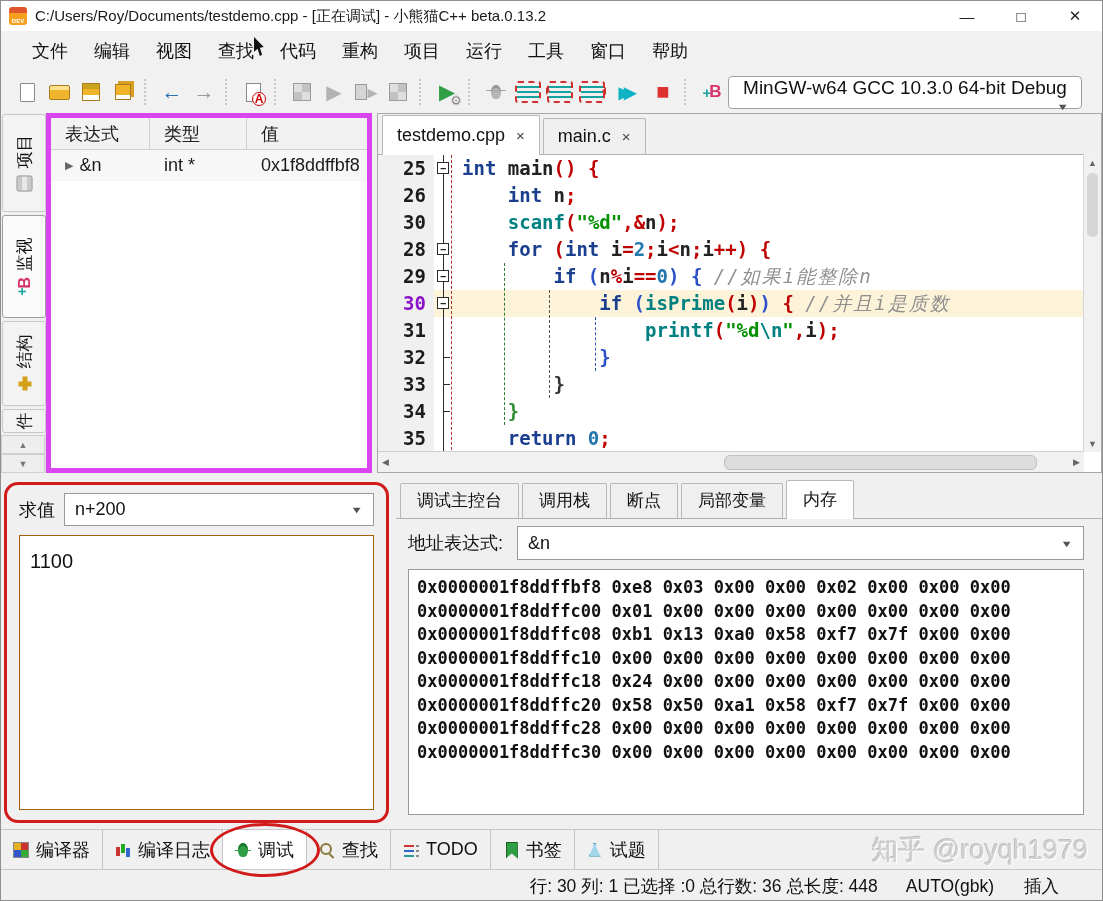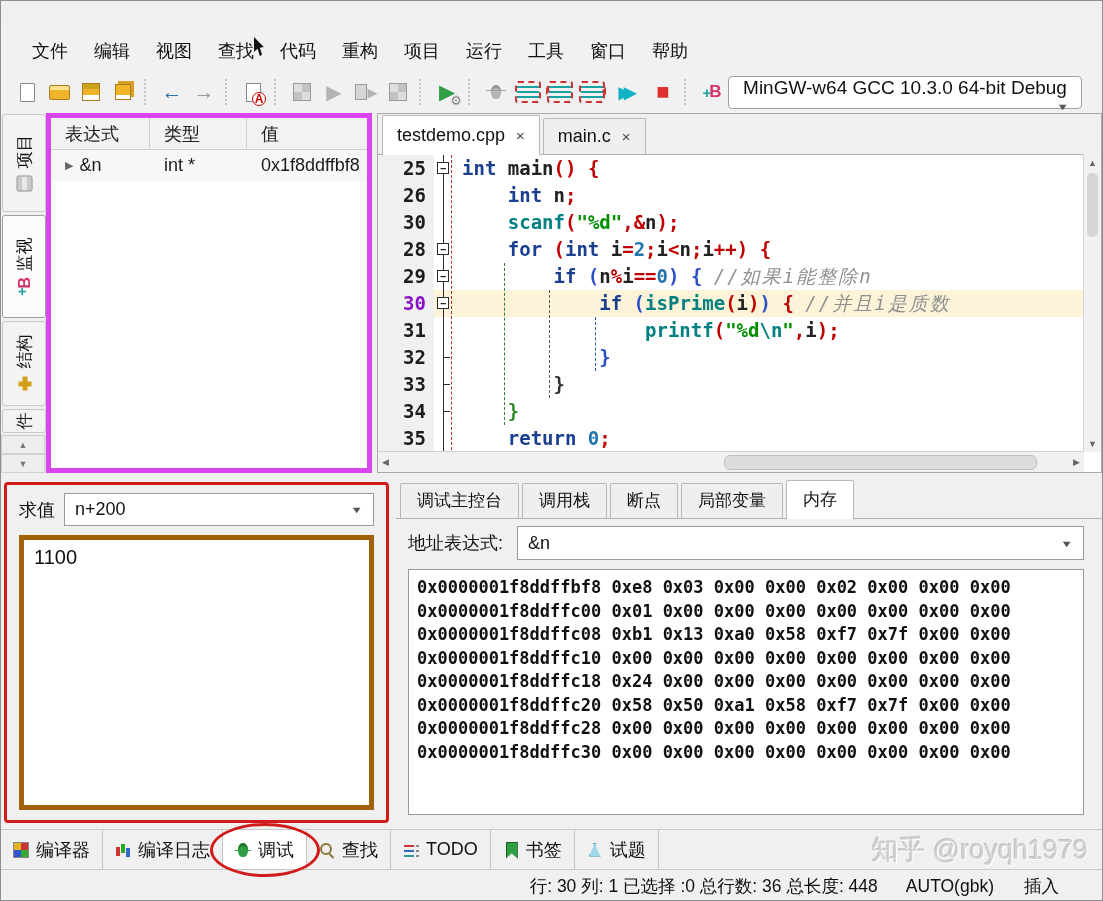--- a/index.html
+++ b/index.html
@@ -99,25 +99,25 @@
   .gd-blue{left:217px;top:162px;height:54px;border-color:#3355bb;}
   .vscroll{position:absolute;right:0;top:40px;bottom:20px;width:17px;background:#f1f1f1;border-left:1px solid #d5d5d5;display:flex;flex-direction:column;align-items:center;z-index:4;}
   .scr-arrow{font-size:9px;color:#666;height:17px;display:flex;align-items:center;}
   .vthumb{width:11px;height:64px;background:#d6d6d6;border-radius:5px;margin-top:2px;}
   .vscroll .down{margin-top:auto;}
   .hscroll{height:20px;background:#f1f1f1;border-top:1px solid #cfcfcf;position:relative;display:flex;align-items:center;justify-content:space-between;padding:0 4px;margin-right:17px;}
   .hthumb{position:absolute;left:49%;width:44%;height:13px;background:#dcdcdc;border:1px solid #c0c0c0;border-radius:6px;}
   
   .bottom{position:absolute;left:0;top:478px;width:100%;height:350px;display:flex;}
   .eval-panel{width:390px;box-sizing:border-box;padding:3px 2px 6px 3px;}
-  .eval-box{height:100%;border:3px solid var(--ann-red);border-radius:4px;background:#f0f0f0;box-sizing:border-box;display:flex;flex-direction:column;}
+  .eval-box{height:100%;border:3px solid var(--ann-red);border-radius:14px;background:#f0f0f0;box-sizing:border-box;display:flex;flex-direction:column;}
   .eval-row{display:flex;align-items:center;margin:8px 12px 0 12px;}
   .eval-label{font-size:18px;color:#111;margin-right:9px;}
   .combo{background:#fff;border:1px solid #9a9a9a;height:33px;display:flex;align-items:center;padding:0 10px;box-sizing:border-box;font-size:18px;color:#111;flex:1;}
-  .eval-result{flex:1;margin:9px 12px 10px 12px;background:#fff;border:5px solid #a16207;font-size:20px;color:#111;padding:6px 10px;box-sizing:border-box;}
+  .eval-result{flex:1;margin:9px 12px 10px 12px;background:#fff;border:1px solid #a16207;font-size:20px;color:#111;padding:14px 10px;box-sizing:border-box;}
   
   .debug-panel{flex:1;display:flex;flex-direction:column;background:#f0f0f0;}
   .dbg-tabs{height:39px;display:flex;align-items:flex-end;border-bottom:1px solid #b0b0b0;padding-left:4px;}
   .dbg-tab{font-size:17px;color:#111;padding:0 16px;height:34px;line-height:34px;background:#efefef;border:1px solid #b8b8b8;border-bottom:none;margin-right:3px;border-radius:2px 2px 0 0;}
   .dbg-tab.active{background:#fff;height:38px;margin-bottom:-1px;line-height:38px;}
   .addr-row{display:flex;align-items:center;height:48px;}
   .addr-label{font-size:18px;color:#111;margin-left:12px;}
   .addr-combo{margin:0 18px 0 14px;height:34px;}
   .mem-box{flex:1;margin:2px 18px 14px 12px;background:#fff;border:1px solid #999;padding:6px 8px;
     font-family:"DejaVu Sans Mono",monospace;font-size:17px;font-weight:bold;line-height:23.5px;color:#111;white-space:pre;overflow:hidden;}
@@ -140,20 +140,29 @@
   .watermark{margin-left:auto;align-self:center;padding-right:14px;font-size:27px;color:#d2d2d2;text-shadow:1px 1px 0 #ffffff,-1px -1px 0 #c0c0c0;}
   
   .statusbar{position:absolute;left:0;top:868px;width:100%;height:33px;background:#f0f0f0;border-top:1px solid #c8c8c8;display:flex;align-items:center;justify-content:flex-end;font-size:17.5px;color:#111;box-sizing:border-box;}
   .st-cursor{margin-right:28px;} .st-enc{margin-right:30px;} .st-mode{margin-right:43px;}
 </style>
 </head>
 <body>
 
 <div id="window">
 
+  <div class="titlebar">
+    <div class="appicon">DEV</div>
+    <div class="title-text">C:/Users/Roy/Documents/testdemo.cpp - [正在调试] - 小熊猫C++ beta.0.13.2</div>
+    <div class="winbtns">
+      <div class="winbtn">—</div>
+      <div class="winbtn">□</div>
+      <div class="winbtn">✕</div>
+    </div>
+  </div>
 
   <div class="menubar" id="menu-items">
       <div class="menu-item">文件</div>
       <div class="menu-item">编辑</div>
       <div class="menu-item">视图</div>
       <div class="menu-item">查找</div>
       <div class="menu-item">代码</div>
       <div class="menu-item">重构</div>
       <div class="menu-item">项目</div>
       <div class="menu-item">运行</div>

